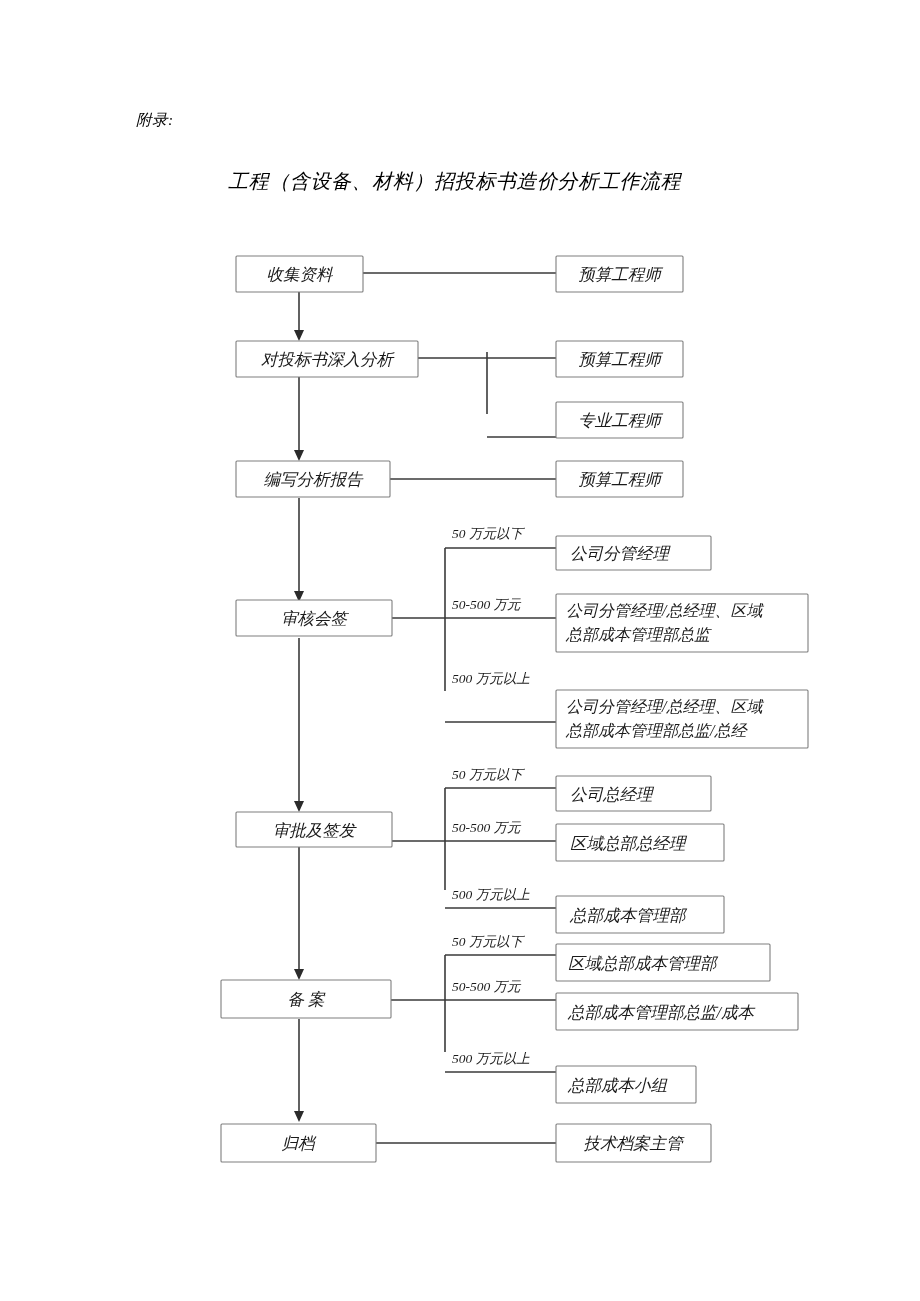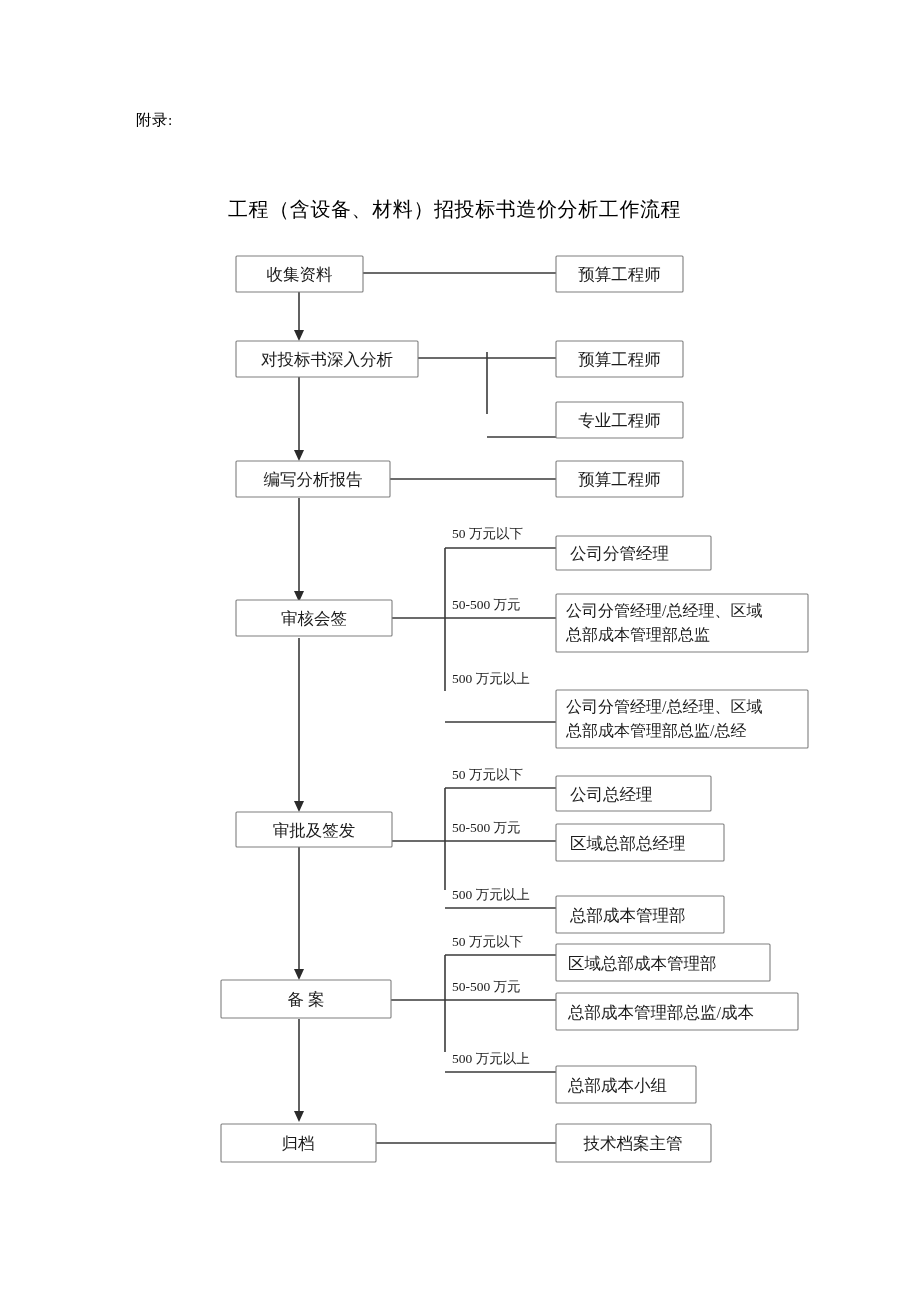--- a/index.html
+++ b/index.html
@@ -12,37 +12,37 @@
     height: 1301px;
     font-family: "Liberation Serif", "DejaVu Serif", serif;
     color: #000000;
     position: relative;
     overflow: hidden;
   }
   #page {
     position: relative;
     width: 816px;
     height: 1301px;
+    font-style: italic;
   }
   .appendix-label {
     position: absolute;
     left: 136px;
     top: 110px;
     font-size: 15.5px;
     letter-spacing: 0.5px;
     white-space: nowrap;
   }
   .doc-title {
     position: absolute;
     left: 228px;
     top: 168px;
     font-size: 20px;
     letter-spacing: 0.6px;
     white-space: nowrap;
-    margin-top: 28px;
   }
   svg.flow {
     position: absolute;
     left: 0;
     top: 0;
     width: 920px;
     height: 1301px;
   }
   svg.flow rect.box {
     fill: #ffffff;

